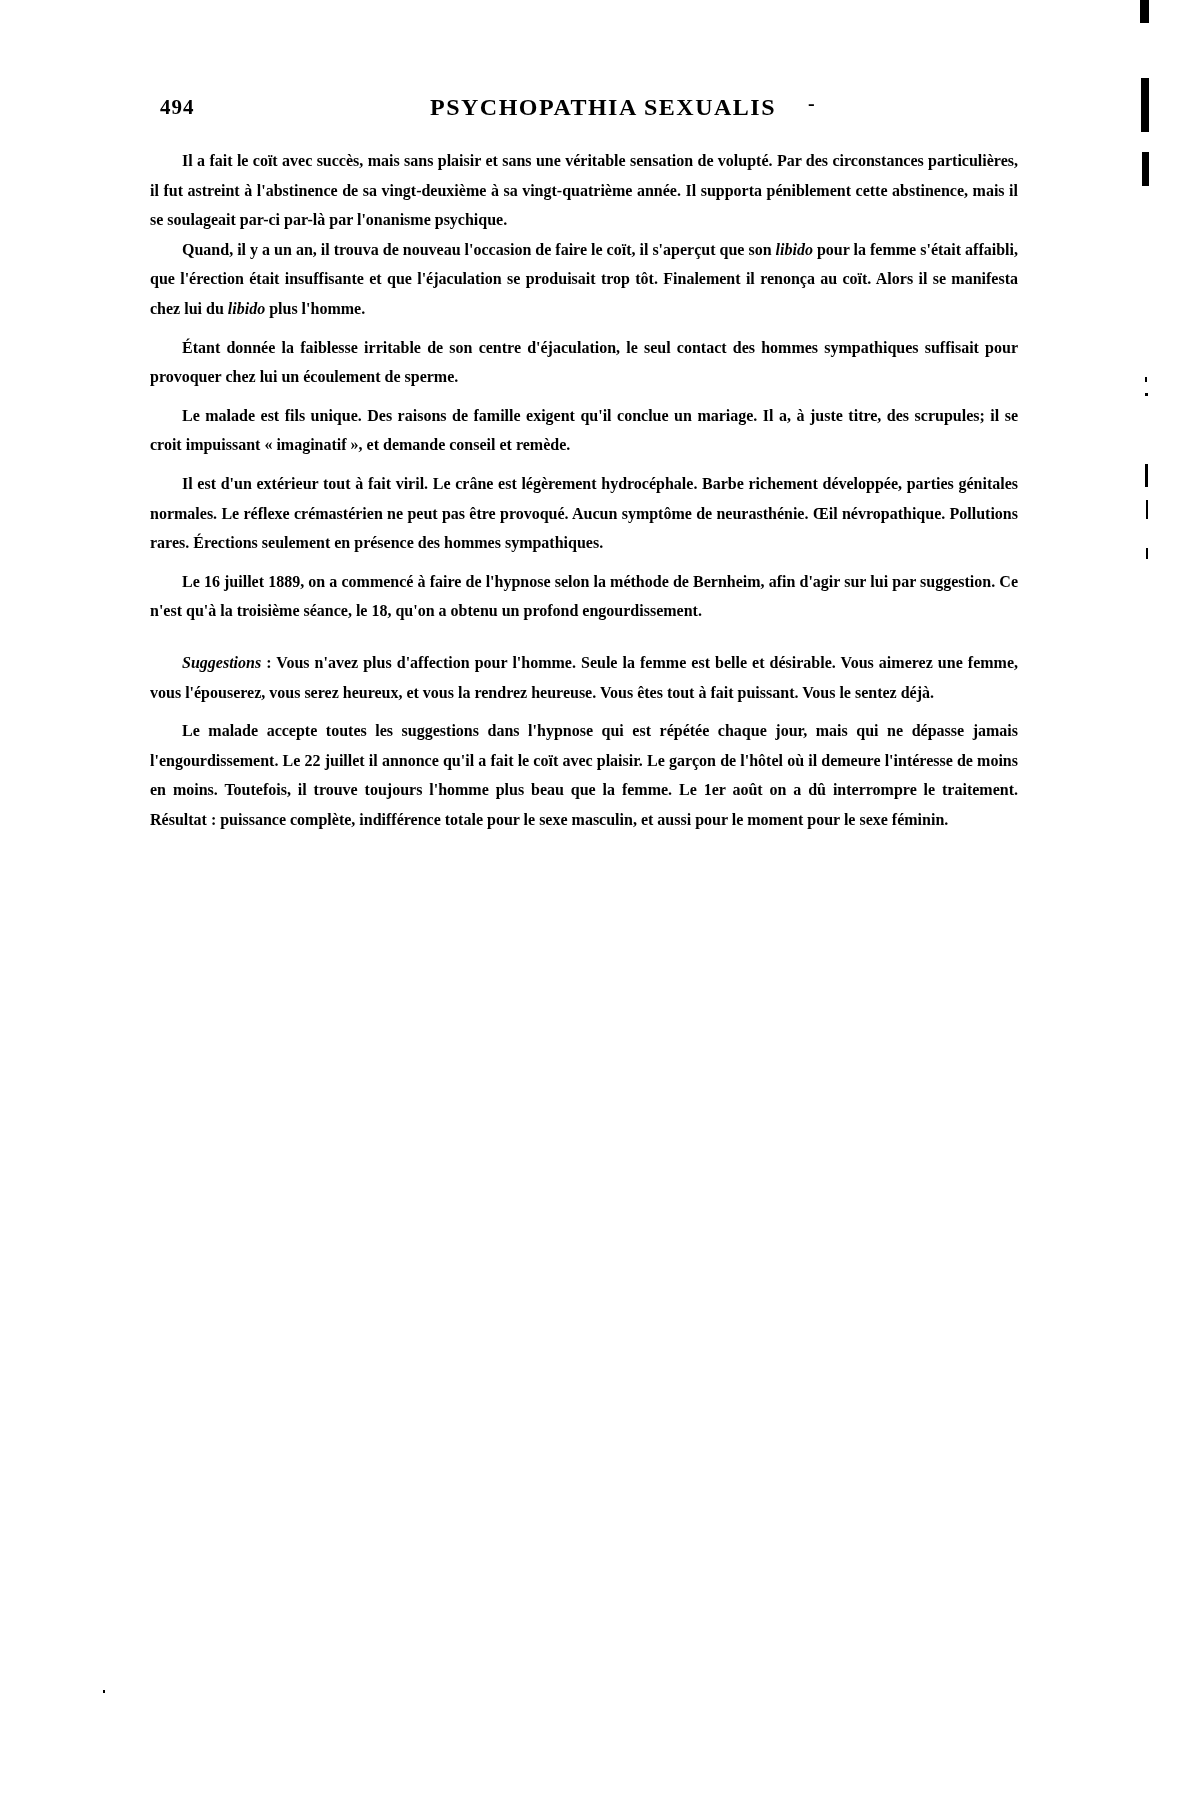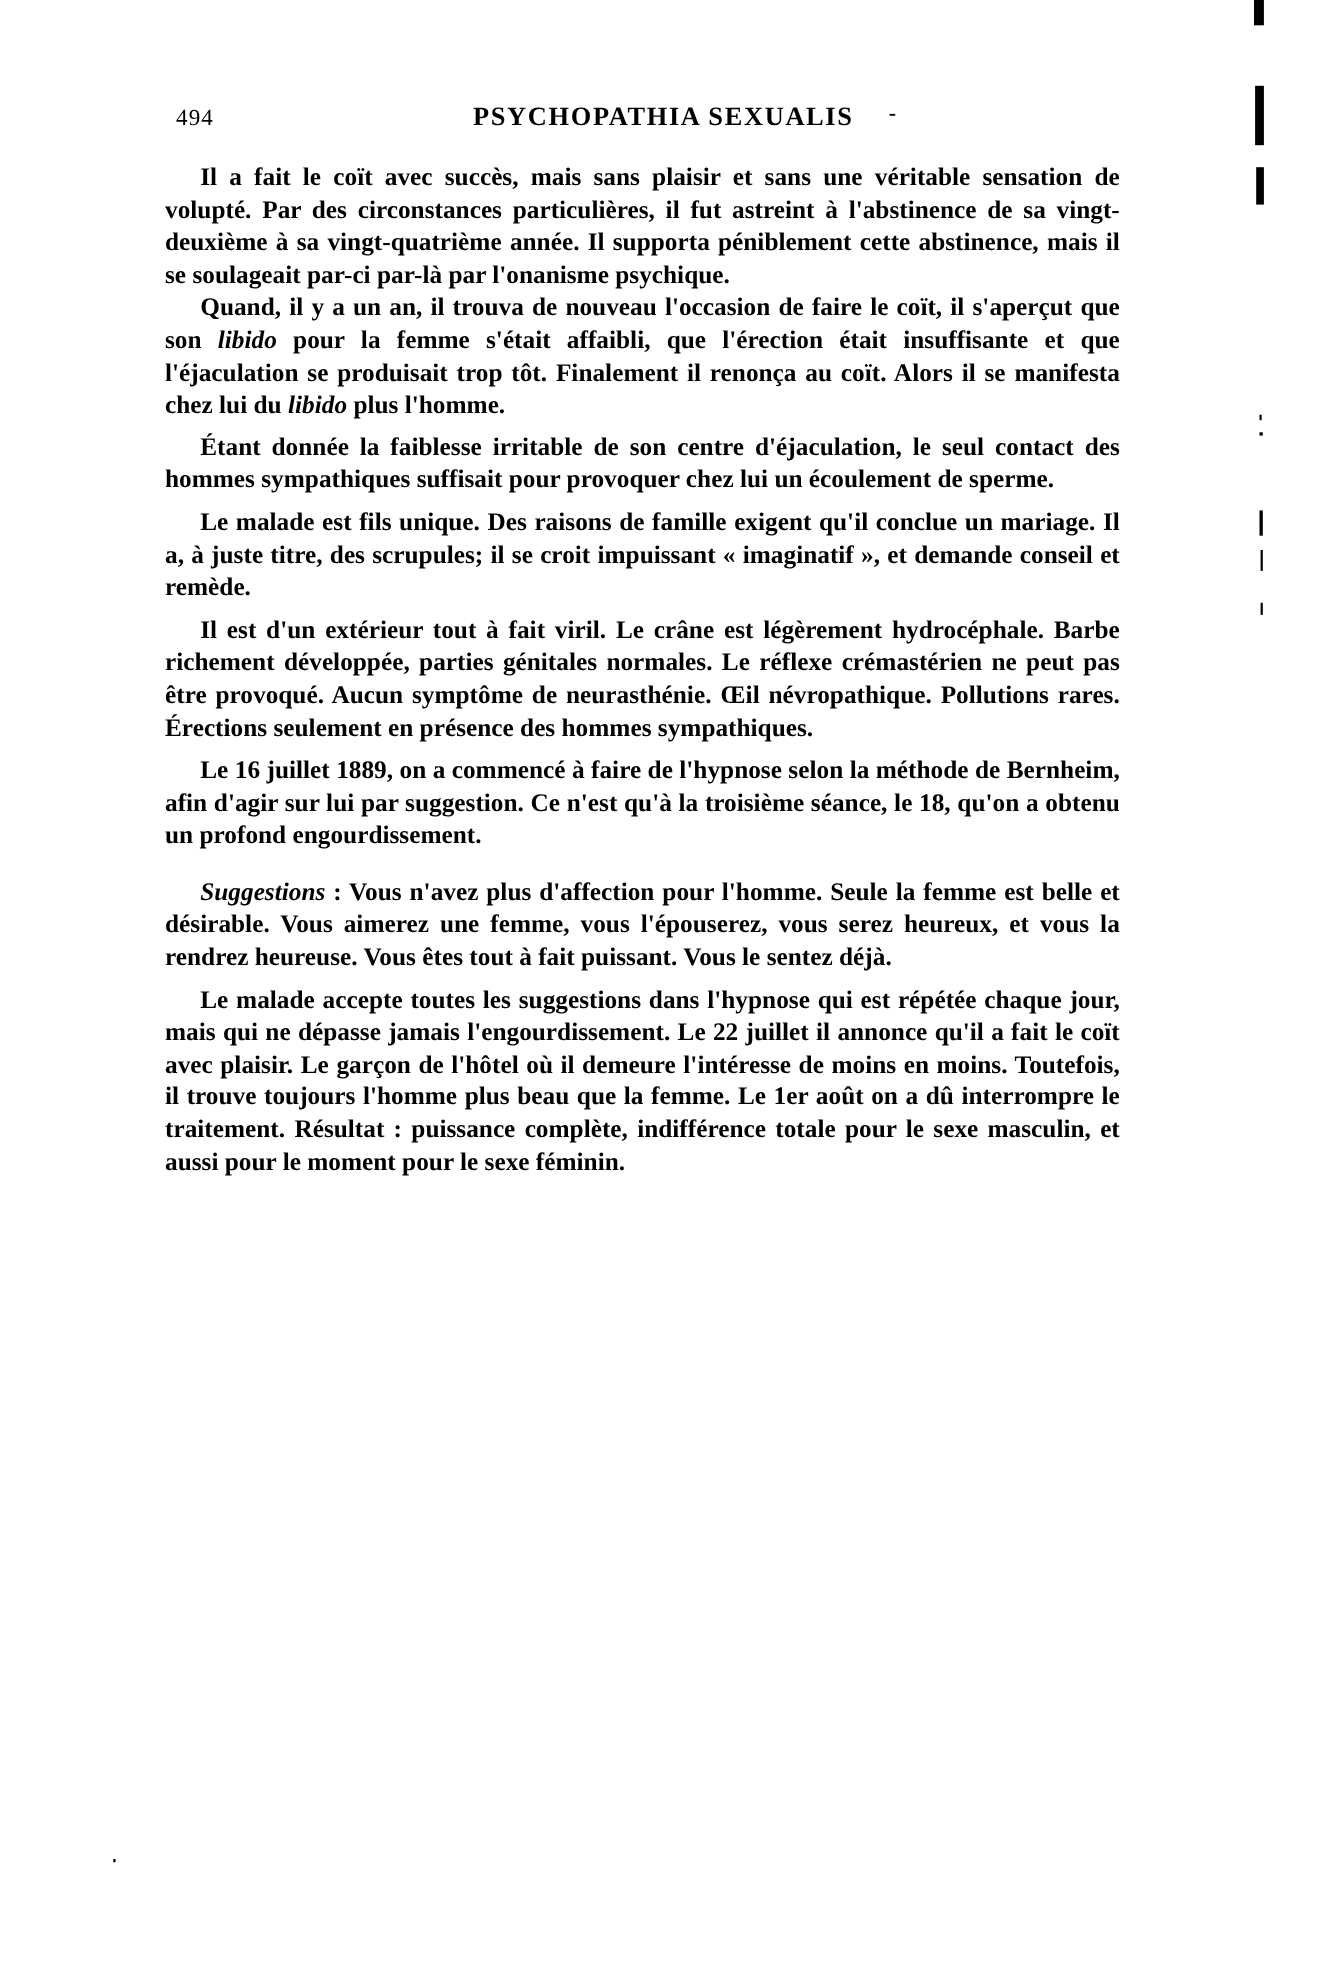--- a/index.html
+++ b/index.html
@@ -3,33 +3,33 @@
   <meta charset="utf-8">
   <style>
     html, body { margin: 0; padding: 0; background: #ffffff; }
     body {
       width: 1200px; height: 1800px; position: relative; overflow: hidden;
       font-family: "Liberation Serif", "DejaVu Serif", serif;
       color: #000000;
     }
     .page-number {
       position: absolute; left: 160px; top: 95px;
-      font-size: 21px; font-weight: normal; letter-spacing: 1px;
+      font-size: 21px; font-weight: bold; letter-spacing: 1px;
     }
     .running-head {
       position: absolute; left: 430px; top: 94px;
       font-size: 24px; font-weight: bold; letter-spacing: 1.5px;
     }
     .head-dash {
       position: absolute; left: 808px; top: 92px;
       font-size: 20px; font-weight: bold;
     }
     .body-text {
       position: absolute; left: 150px; top: 146px; width: 868px;
-      font-size: 23px; font-weight: bold; line-height: 29.6px;
+      font-size: 16px; font-weight: bold; line-height: 29.6px;
       text-align: justify;
     }
     .para { margin: 0; text-indent: 32px; }
     .para.gap { margin-top: 9px; }
     .para.big-gap { margin-top: 22px; }
     .it { font-style: italic; }
     .margin-mark {
       position: absolute; background: #000;
     }
     .speck {

